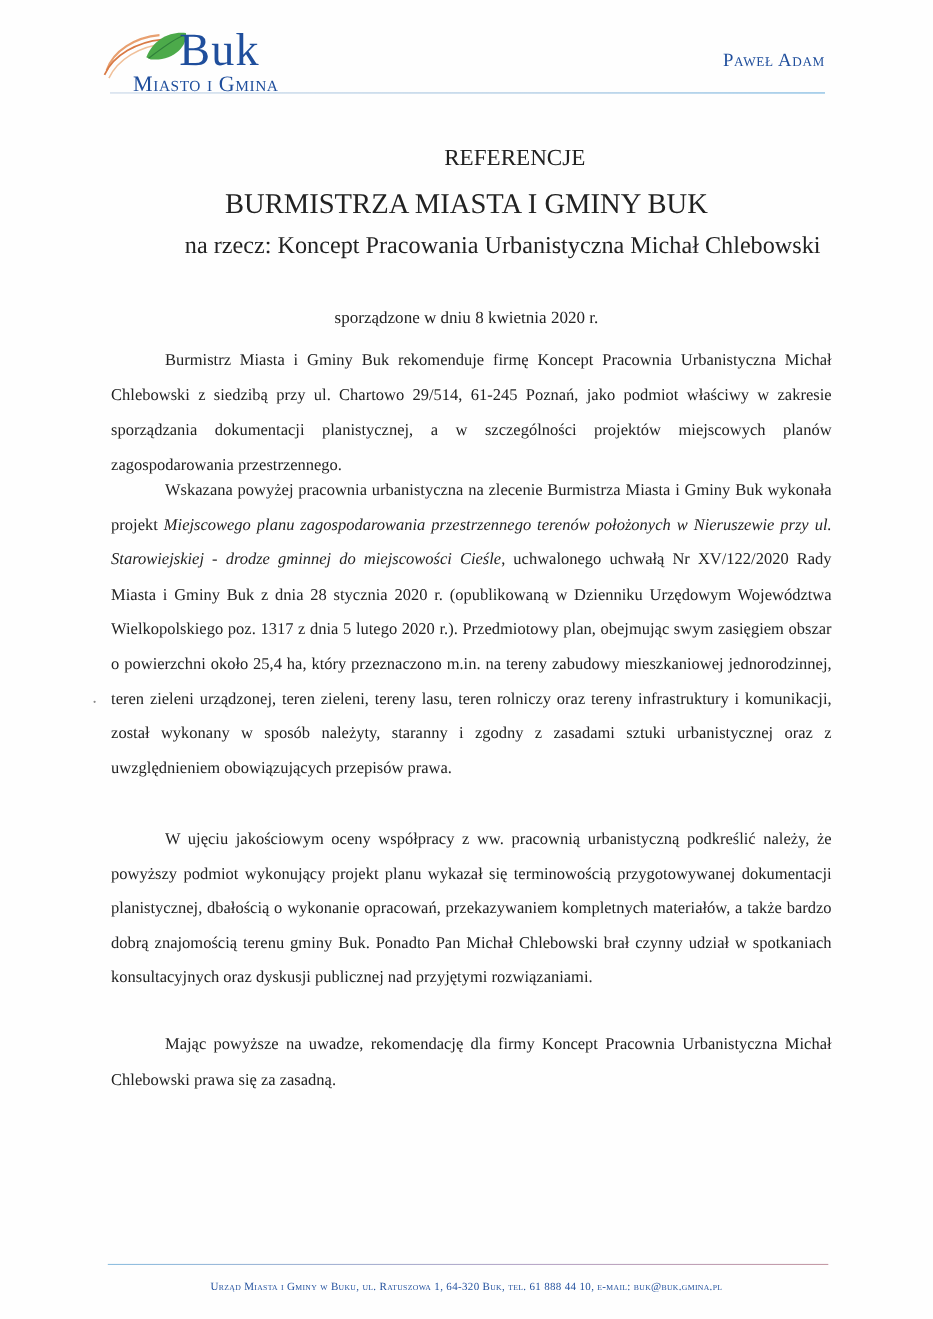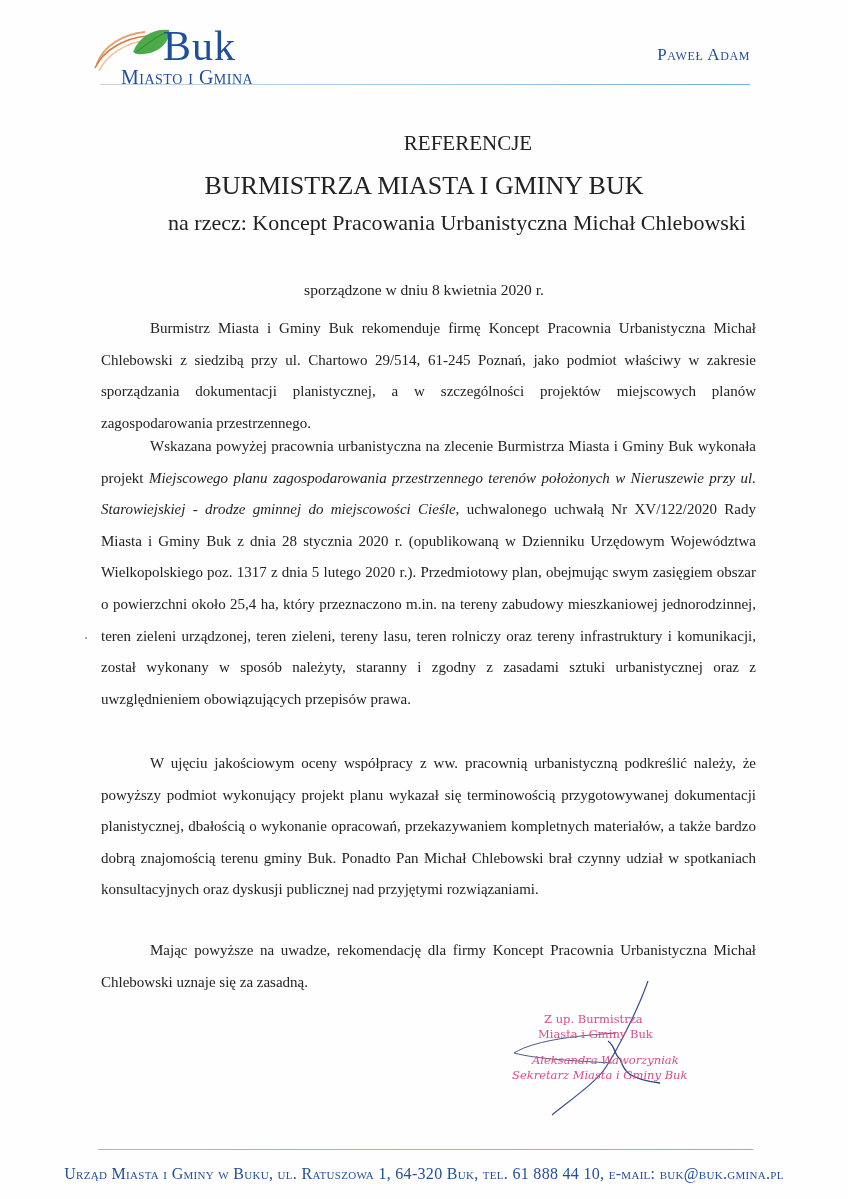--- a/index.html
+++ b/index.html
@@ -36,21 +36,21 @@
   .stamp { position: absolute; left: 496px; top: 975px; width: 230px; height: 145px; }
   .stamp .l { position: absolute; font-family: "DejaVu Serif", serif; color: #d94d86; font-size: 11.5px; white-space: nowrap; }
   .stamp .a { left: 48px; top: 37px; }
   .stamp .b { left: 42px; top: 52px; }
   .stamp .c { left: 36px; top: 78px; font-style: italic; }
   .stamp .d { left: 16px; top: 93px; font-style: italic; }
   .stamp svg { position: absolute; left: 0; top: 0; }
 
   
   .footer-line { position: absolute; left: 98px; top: 1149px; width: 655px; height: 1px; background: linear-gradient(90deg, #8fbfe0, #b9a8c8 60%, #c59aa6); }
-  .footer { position: absolute; left: 0; width: 848px; top: 1165px; text-align: center; font-family: "Liberation Serif", serif; color: #1f4e9c; font-size: 16px; font-variant: small-caps; letter-spacing: 0.3px; white-space: nowrap; }
+  .footer { position: absolute; left: 0; width: 848px; top: 1165px; text-align: center; font-family: "Liberation Serif", serif; color: #1f4e9c; font-size: 10px; font-variant: small-caps; letter-spacing: 0.3px; white-space: nowrap; }
 
   .scan-dot { position: absolute; left: 85px; top: 637px; width: 2px; height: 2px; background: #888; border-radius: 1px; }
 </style>
 </head>
 <body>
 
 <div class="page">
 
   <div class="logo">
     <svg width="90" height="50" viewBox="0 0 90 50">
@@ -77,32 +77,21 @@
   <div class="body p1">
     <p>Burmistrz Miasta i Gminy Buk rekomenduje firmę Koncept Pracownia Urbanistyczna Michał Chlebowski z siedzibą przy ul. Chartowo 29/514, 61-245 Poznań, jako podmiot właściwy w zakresie sporządzania dokumentacji planistycznej, a w szczególności projektów miejscowych planów zagospodarowania przestrzennego.</p>
   </div>
   <div class="body p2">
     <p><span>Wskazana powyżej pracownia urbanistyczna na zlecenie Burmistrza Miasta i Gminy Buk wykonała projekt </span><i>Miejscowego planu zagospodarowania przestrzennego terenów położonych w Nieruszewie przy ul. Starowiejskiej - drodze gminnej do miejscowości Cieśle</i><span>, uchwalonego uchwałą Nr XV/122/2020 Rady Miasta i Gminy Buk z dnia 28 stycznia 2020 r. (opublikowaną w Dzienniku Urzędowym Województwa Wielkopolskiego poz. 1317 z dnia 5 lutego 2020 r.). Przedmiotowy plan, obejmując swym zasięgiem obszar o powierzchni około 25,4 ha, który przeznaczono m.in. na tereny zabudowy mieszkaniowej jednorodzinnej, teren zieleni urządzonej, teren zieleni, tereny lasu, teren rolniczy oraz tereny infrastruktury i komunikacji, został wykonany w sposób należyty, staranny i zgodny z zasadami sztuki urbanistycznej oraz z uwzględnieniem obowiązujących przepisów prawa.</span></p>
   </div>
   <div class="body p3">
     <p>W ujęciu jakościowym oceny współpracy z ww. pracownią urbanistyczną podkreślić należy, że powyższy podmiot wykonujący projekt planu wykazał się terminowością przygotowywanej dokumentacji planistycznej, dbałością o wykonanie opracowań, przekazywaniem kompletnych materiałów, a także bardzo dobrą znajomością terenu gminy Buk. Ponadto Pan Michał Chlebowski brał czynny udział w spotkaniach konsultacyjnych oraz dyskusji publicznej nad przyjętymi rozwiązaniami.</p>
   </div>
   <div class="body p4">
-    <p>Mając powyższe na uwadze, rekomendację dla firmy Koncept Pracownia Urbanistyczna Michał Chlebowski uznaje się za zasadną.</p>
+    <p>Mając powyższe na uwadze, rekomendację dla firmy Koncept Pracownia Urbanistyczna Michał Chlebowski prawa się za zasadną.</p>
   </div>
 
-  <div class="stamp">
-    <svg width="230" height="145" viewBox="0 0 230 145">
-      <path d="M152 6 C 140 40, 118 80, 110 92 C 100 108, 70 128, 56 140" stroke="#3a4f8c" stroke-width="1.2" fill="none"></path>
-      <path d="M120 58 C 90 60, 40 64, 18 78 C 40 84, 80 86, 116 88" stroke="#4a5a8a" stroke-width="1" fill="none"></path>
-      <path d="M112 66 C 120 72, 118 80, 124 84 C 128 96, 132 104, 164 108" stroke="#2c3f88" stroke-width="1.3" fill="none"></path>
-    </svg>
-    <div class="l a">Z up. Burmistrza</div>
-    <div class="l b">Miasta i Gminy Buk</div>
-    <div class="l c">Aleksandra Waworzyniak</div>
-    <div class="l d">Sekretarz Miasta i Gminy Buk</div>
-  </div>
 
   <div class="scan-dot"></div>
 
   <div class="footer-line"></div>
   <div class="footer">Urząd Miasta i Gminy w Buku, ul. Ratuszowa 1, 64-320 Buk, tel. 61 888 44 10, e-mail: buk@buk.gmina.pl</div>
 </div>
 
 </body></html>

